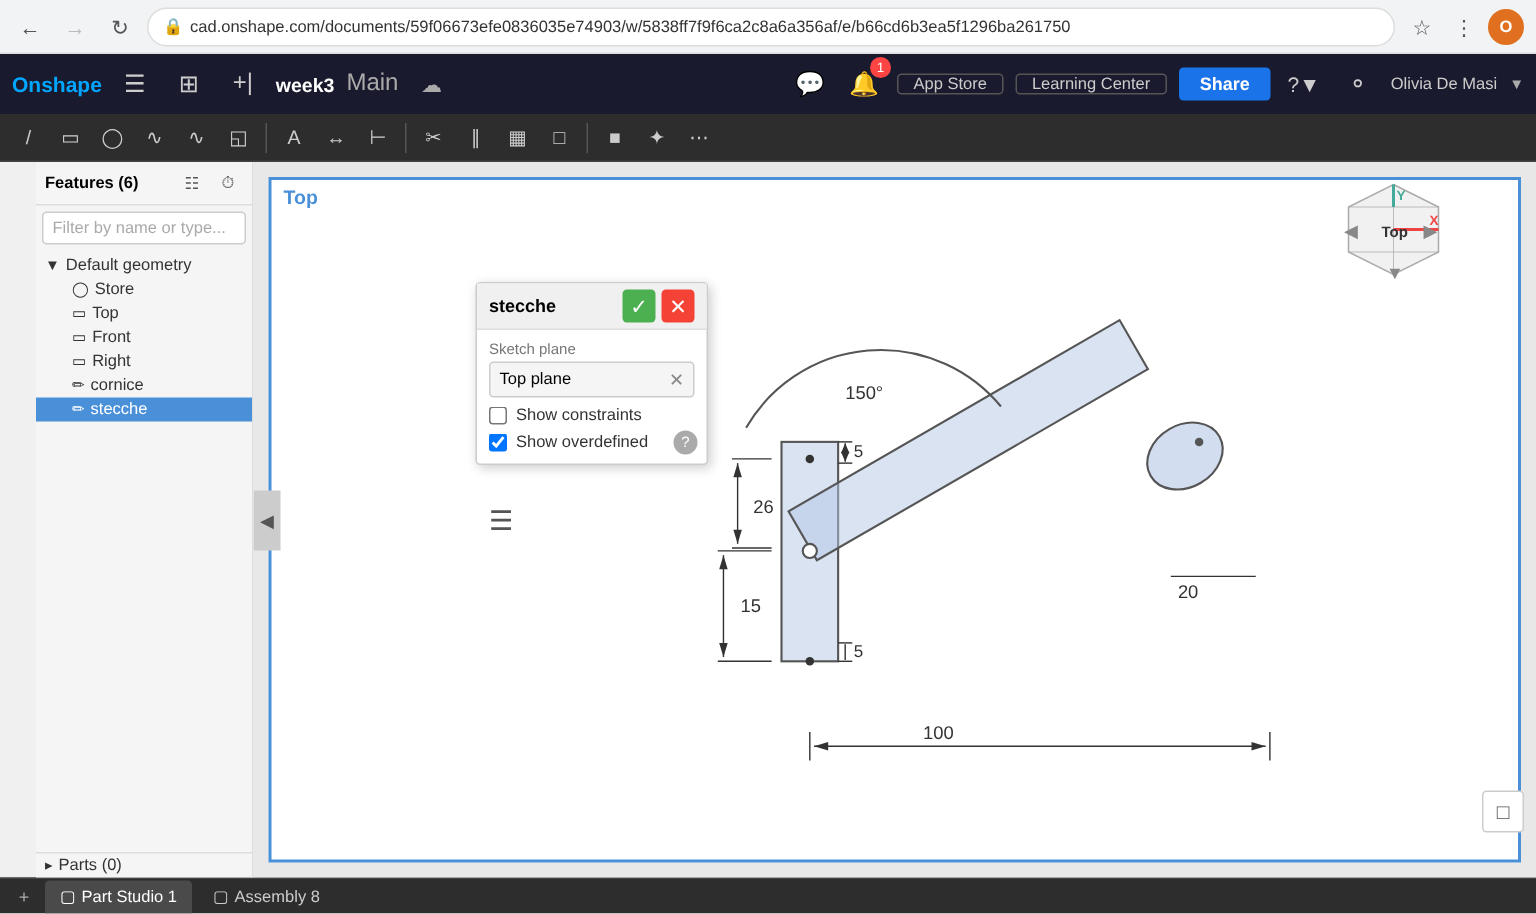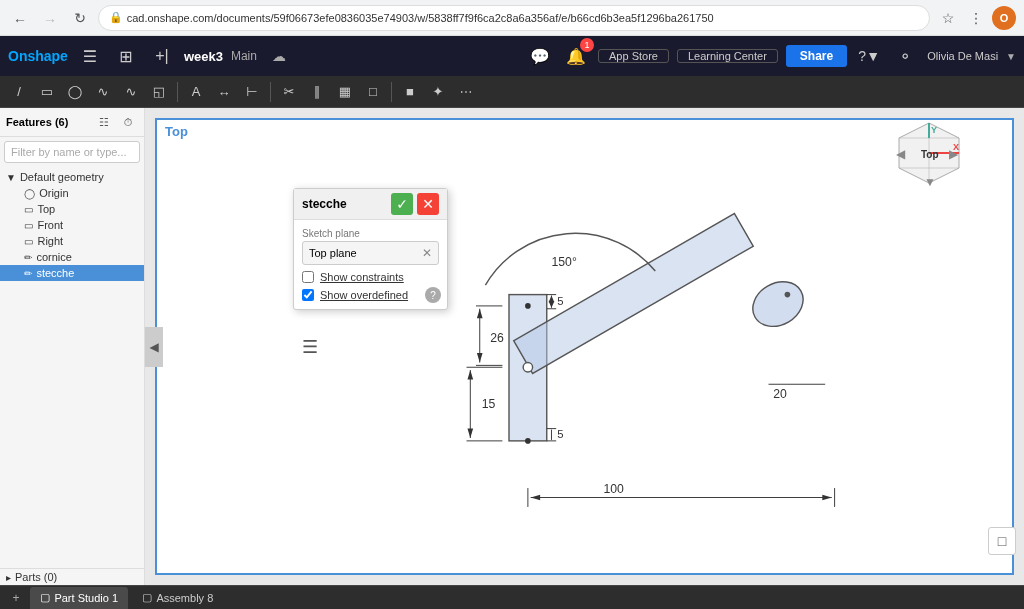--- a/index.html
+++ b/index.html
@@ -76,21 +76,21 @@
       cursor: pointer; color: #ccc; font-size: 16px;
       border-radius: 3px;
     }
     .doc-title {
       color: white;
       font-size: 13px;
       font-weight: 600;
     }
     .doc-branch {
       color: #aaa;
-      font-size: 12px;
+      font-size: 16px;
     }
     .save-icon-btn {
       color: #aaa;
       font-size: 14px;
       cursor: pointer;
     }
     .header-spacer { flex: 1; }
     .header-right {
       display: flex; align-items: center; gap: 8px;
     }
@@ -169,20 +169,21 @@
       color: #ccc;
       font-size: 11px;
       width: 140px;
     }
     .toolbar-search::placeholder { color: #777; }
 
     
     .main-area {
       display: flex;
       height: calc(609px - 36px - 40px - 32px - 24px);
+      padding-left: 24px;
     }
 
     
     .sidebar {
       width: 145px;
       background: #f5f5f5;
       border-right: 1px solid #ddd;
       display: flex;
       flex-direction: column;
       overflow: hidden;
@@ -372,21 +373,20 @@
       color: #888;
       cursor: pointer;
     }
     .popup-option-row {
       display: flex;
       align-items: center;
       gap: 6px;
       margin-top: 6px;
       font-size: 11px;
       color: #333;
-      text-decoration: underline;
     }
     .popup-option-row input[type="checkbox"] {
       width: 12px; height: 12px;
     }
     .popup-help {
       position: absolute;
       bottom: 6px; right: 6px;
       width: 16px; height: 16px;
       border-radius: 50%;
       background: #aaa;
@@ -524,21 +524,21 @@
       <div class="sidebar-icon-btn">⏱</div>
     </div>
     <input class="filter-input" type="text" placeholder="Filter by name or type..." style="">
     <div class="tree-section">
       <div class="tree-group-header">
         <span class="tree-arrow">▼</span>
         <span>Default geometry</span>
       </div>
       <div class="tree-item">
         <span class="item-icon">◯</span>
-        <span>Origin</span>
+        <span>Store</span>
       </div>
       <div class="tree-item">
         <span class="item-icon">▭</span>
         <span>Top</span>
       </div>
       <div class="tree-item">
         <span class="item-icon">▭</span>
         <span>Front</span>
       </div>
       <div class="tree-item">

